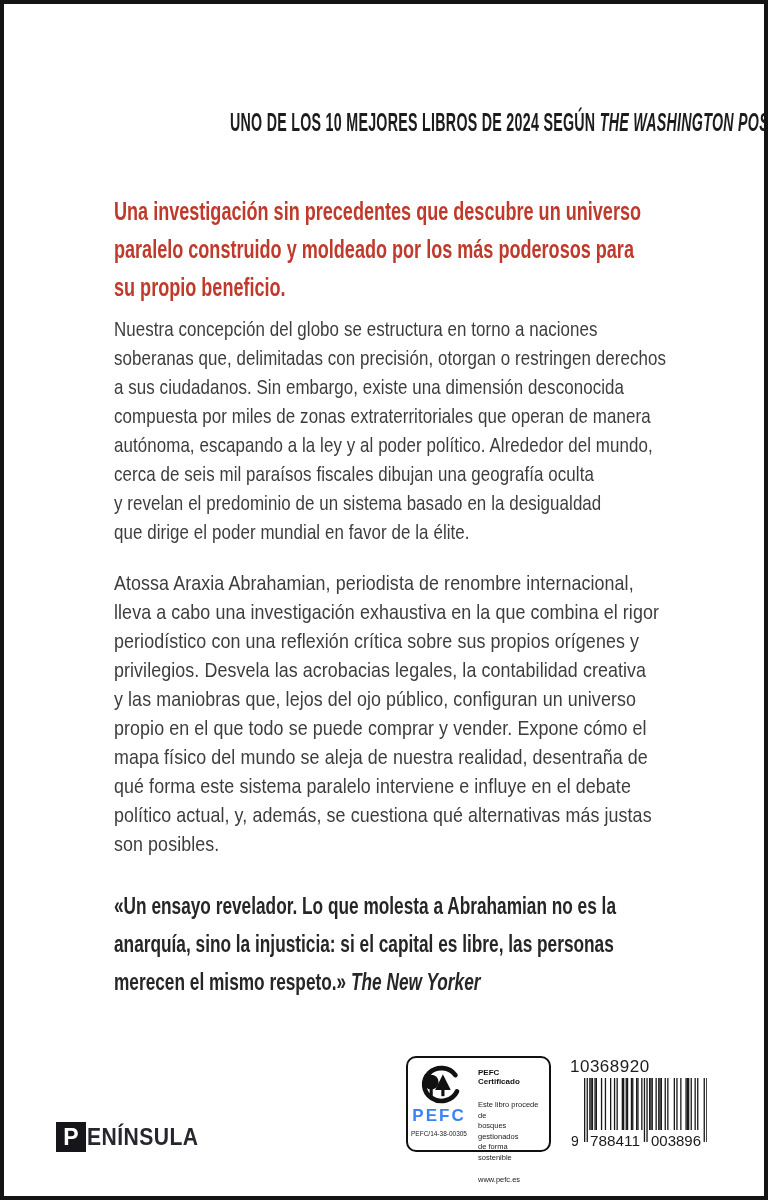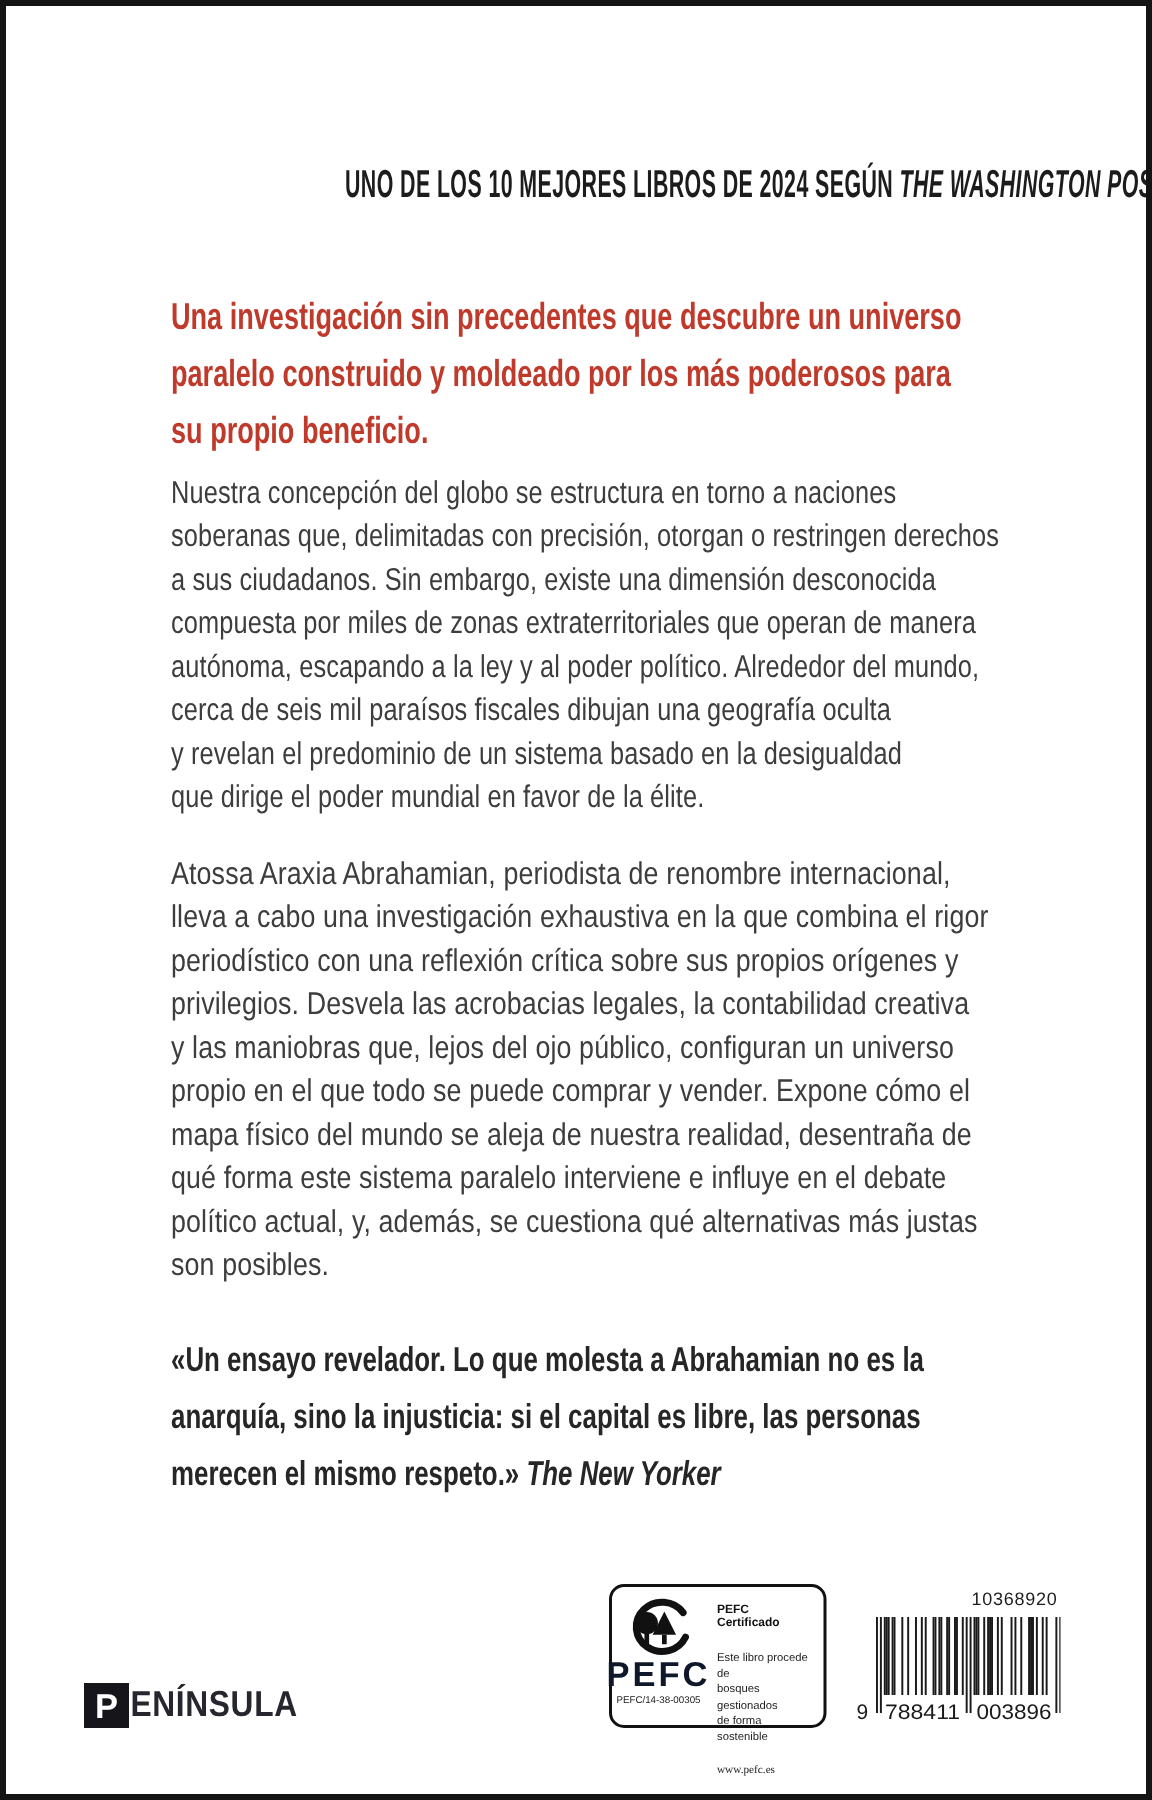--- a/index.html
+++ b/index.html
@@ -56,39 +56,39 @@
     box-sizing:border-box;
     border:2.5px solid #111;border-radius:10px;
     display:flex;
     background:#fff;
   }
   .pefc-left{
     width:62px;display:flex;flex-direction:column;align-items:center;
     padding-top:7px;
   }
   .pefc-word{
-    font-weight:700;font-size:23px;letter-spacing:2px;color:#0f172a;
+    font-weight:700;font-size:17px;letter-spacing:2px;color:#3b82f6;
     line-height:16px;margin-top:1px;
   }
   .pefc-code{
     font-size:6.5px;color:#222;margin-top:6px;white-space:nowrap;
   }
   .pefc-right{
     flex:1;padding:10px 6px 0 8px;
     display:flex;flex-direction:column;
   }
   .pefc-cert{font-weight:700;font-size:8px;color:#111;}
   .pefc-desc{font-size:7.5px;line-height:10.5px;color:#222;margin-top:14px;}
-  .pefc-web{font-size:7.5px;color:#222;margin-top:12px;font-family:Liberation Serif, serif;}
+  .pefc-web{font-size:7.5px;color:#222;margin-top:12px;}
   
   .barcode-block{
     position:absolute;left:566px;top:1054px;width:137px;
   }
   .bc-number{
-    text-align:right;font-size:12px;line-height:17px;color:#1d1d1d;
+    text-align:left;font-size:17px;line-height:17px;color:#1d1d1d;
     letter-spacing:.5px;padding-right:2px;margin-bottom:3px;
   }
   
   .publisher{
     position:absolute;left:52px;top:1118px;
     display:flex;align-items:center;
   }
   .pub-square{
     width:30px;height:30px;background:#16161a;
     color:#ffffff;font-weight:700;font-size:23px;

